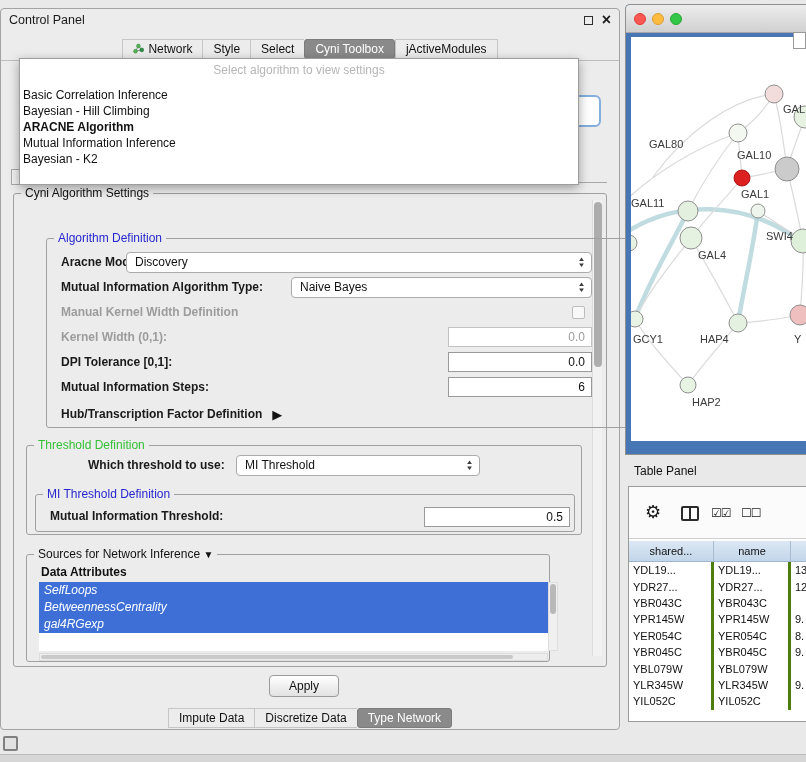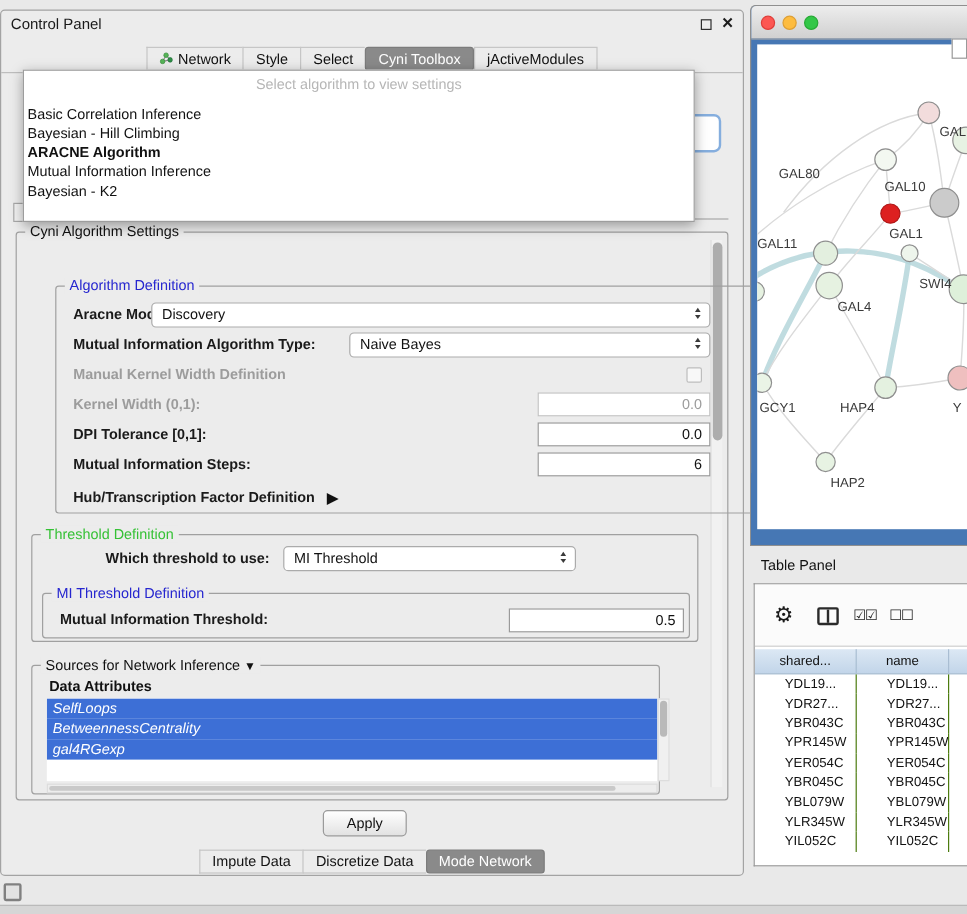--- a/index.html
+++ b/index.html
@@ -103,21 +103,21 @@
   .icon-cols{position:absolute;left:52px;top:19px;width:18px;height:15px;border:2px solid #2a2a2a;border-radius:2px;}
   .icon-cols::after{content:"";position:absolute;left:50%;top:0;bottom:0;width:2px;margin-left:-1px;background:#2a2a2a;}
   .icon-checks{position:absolute;left:82px;top:19px;font-size:12px;letter-spacing:-1px;color:#222;}
   .icon-boxes{position:absolute;left:112px;top:19px;font-size:12px;letter-spacing:-1px;color:#222;}
   .tbl-header{position:absolute;left:0;top:54px;width:212px;height:21px;display:flex;font-size:11px;
               background:linear-gradient(#dce8f4,#c2d5e9);border-bottom:1px solid #9fb6cd;}
   .th{display:flex;align-items:center;justify-content:center;border-right:1px solid #a9bdd2;height:100%;}
   .col0{width:85px;}.col1{width:77px;}.col2{width:50px;}
   .tbl-body{position:absolute;left:0;top:75px;width:212px;}
   .trow{display:flex;height:16.4px;font-size:11px;}
-  .td{display:flex;align-items:center;padding-left:25px;border-right:1px solid #4d7c0f;height:100%;
+  .td{display:flex;align-items:center;padding-left:4px;border-right:3px solid #4d7c0f;height:100%;
       white-space:nowrap;overflow:hidden;}
 
   .mini-icon{position:absolute;left:3px;top:736px;width:15px;height:15px;border:2px solid #808080;
              border-radius:2px;background:#e2e2e2;}
   .bottom-bar{position:absolute;left:0;top:754px;width:806px;height:8px;background:#d6d6d6;border-top:1px solid #bababa;}
 </style>
 </head>
 <body>
 
 <div class="control-panel">
@@ -256,21 +256,21 @@
   <div class="apply-btn">Apply</div>
 
   <div class="bottom-tabbar" id="bottom-tabs">
       <div class="tab">
         <span class="tab-label">Impute Data</span>
       </div>
       <div class="tab">
         <span class="tab-label">Discretize Data</span>
       </div>
       <div class="tab selected">
-        <span class="tab-label">Mode Network</span>
+        <span class="tab-label">Type Network</span>
       </div>
     </div>
 </div>
 
 <div class="net-window">
   <div class="net-titlebar">
     <span class="tl red"></span>
     <span class="tl yellow"></span>
     <span class="tl green"></span>
   </div>

